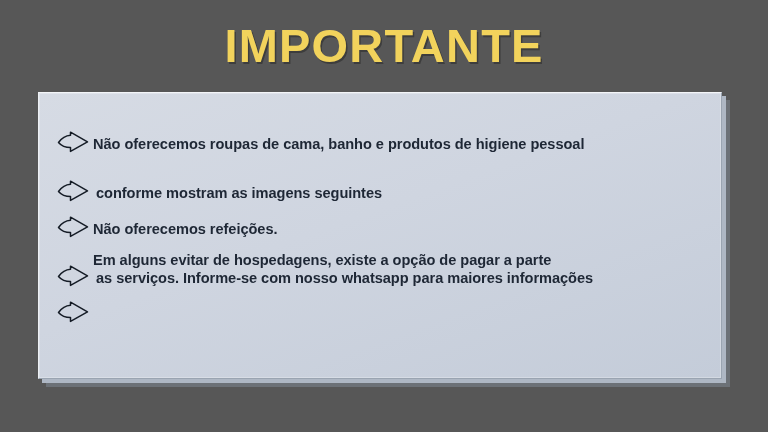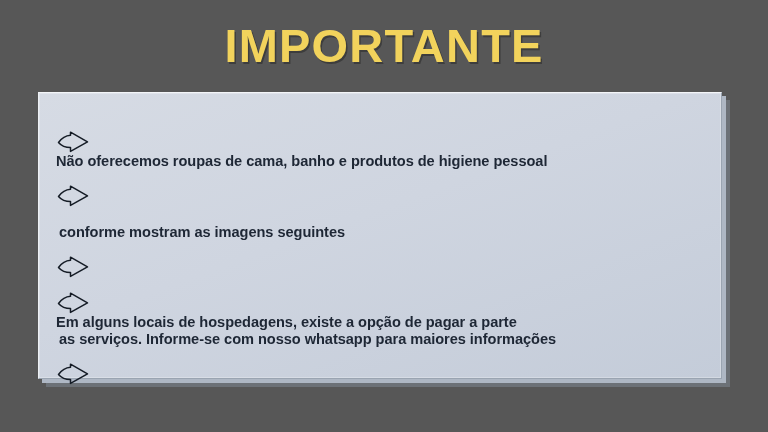--- a/index.html
+++ b/index.html
@@ -83,23 +83,22 @@
   
   #bullet-list {
     position: absolute;
     left: 17px;
     top: 38px;
     width: 656px;
   }
 
   .bullet-item {
     display: flex;
-    align-items: flex-start;
+    align-items: flex-end;
     margin-bottom: 14px;
-    flex-direction: column;
   }
   .bullet-item:last-child { margin-bottom: 0; }
 
   .bullet-arrow {
     flex: 0 0 auto;
     width: 34px;
     height: 22px;
     margin-right: 3px;
     margin-top: 0px;
   }
@@ -154,30 +153,33 @@
             <span class="bullet-line-2">conforme mostram as imagens seguintes</span>
           </span>
         </div>
 
         <div class="bullet-item">
           <span class="bullet-arrow">
             <svg width="34" height="22" viewBox="0 0 34 22">
               <path d="M2.5 11.5 C6 6.5 9.5 4.5 14.5 4.2 L14.5 1.2 L31.5 10.8 L14.5 20.4 L14.5 16.6 C9.5 16.6 5.5 15 2.5 11.5 Z" fill="none" stroke="#151C26" stroke-width="1.5" stroke-linejoin="round"></path>
             </svg>
           </span>
+          <span class="bullet-lines">
+            <span class="bullet-line-1">Não oferecemos refeições.</span>
+          </span>
         </div>
 
         <div class="bullet-item">
           <span class="bullet-arrow">
             <svg width="34" height="22" viewBox="0 0 34 22">
               <path d="M2.5 11.5 C6 6.5 9.5 4.5 14.5 4.2 L14.5 1.2 L31.5 10.8 L14.5 20.4 L14.5 16.6 C9.5 16.6 5.5 15 2.5 11.5 Z" fill="none" stroke="#151C26" stroke-width="1.5" stroke-linejoin="round"></path>
             </svg>
           </span>
           <span class="bullet-lines">
-            <span class="bullet-line-1">Em alguns locais de hospedagens, existe a opção de pagar a parte</span>
+            <span class="bullet-line-1">Em alguns evitar de hospedagens, existe a opção de pagar a parte</span>
             <br>
             <span class="bullet-line-2">as serviços. Informe-se com nosso whatsapp para maiores informações</span>
           </span>
         </div>
 
         <div class="bullet-item">
           <span class="bullet-arrow">
             <svg width="34" height="22" viewBox="0 0 34 22">
               <path d="M2.5 11.5 C6 6.5 9.5 4.5 14.5 4.2 L14.5 1.2 L31.5 10.8 L14.5 20.4 L14.5 16.6 C9.5 16.6 5.5 15 2.5 11.5 Z" fill="none" stroke="#151C26" stroke-width="1.5" stroke-linejoin="round"></path>
             </svg>

